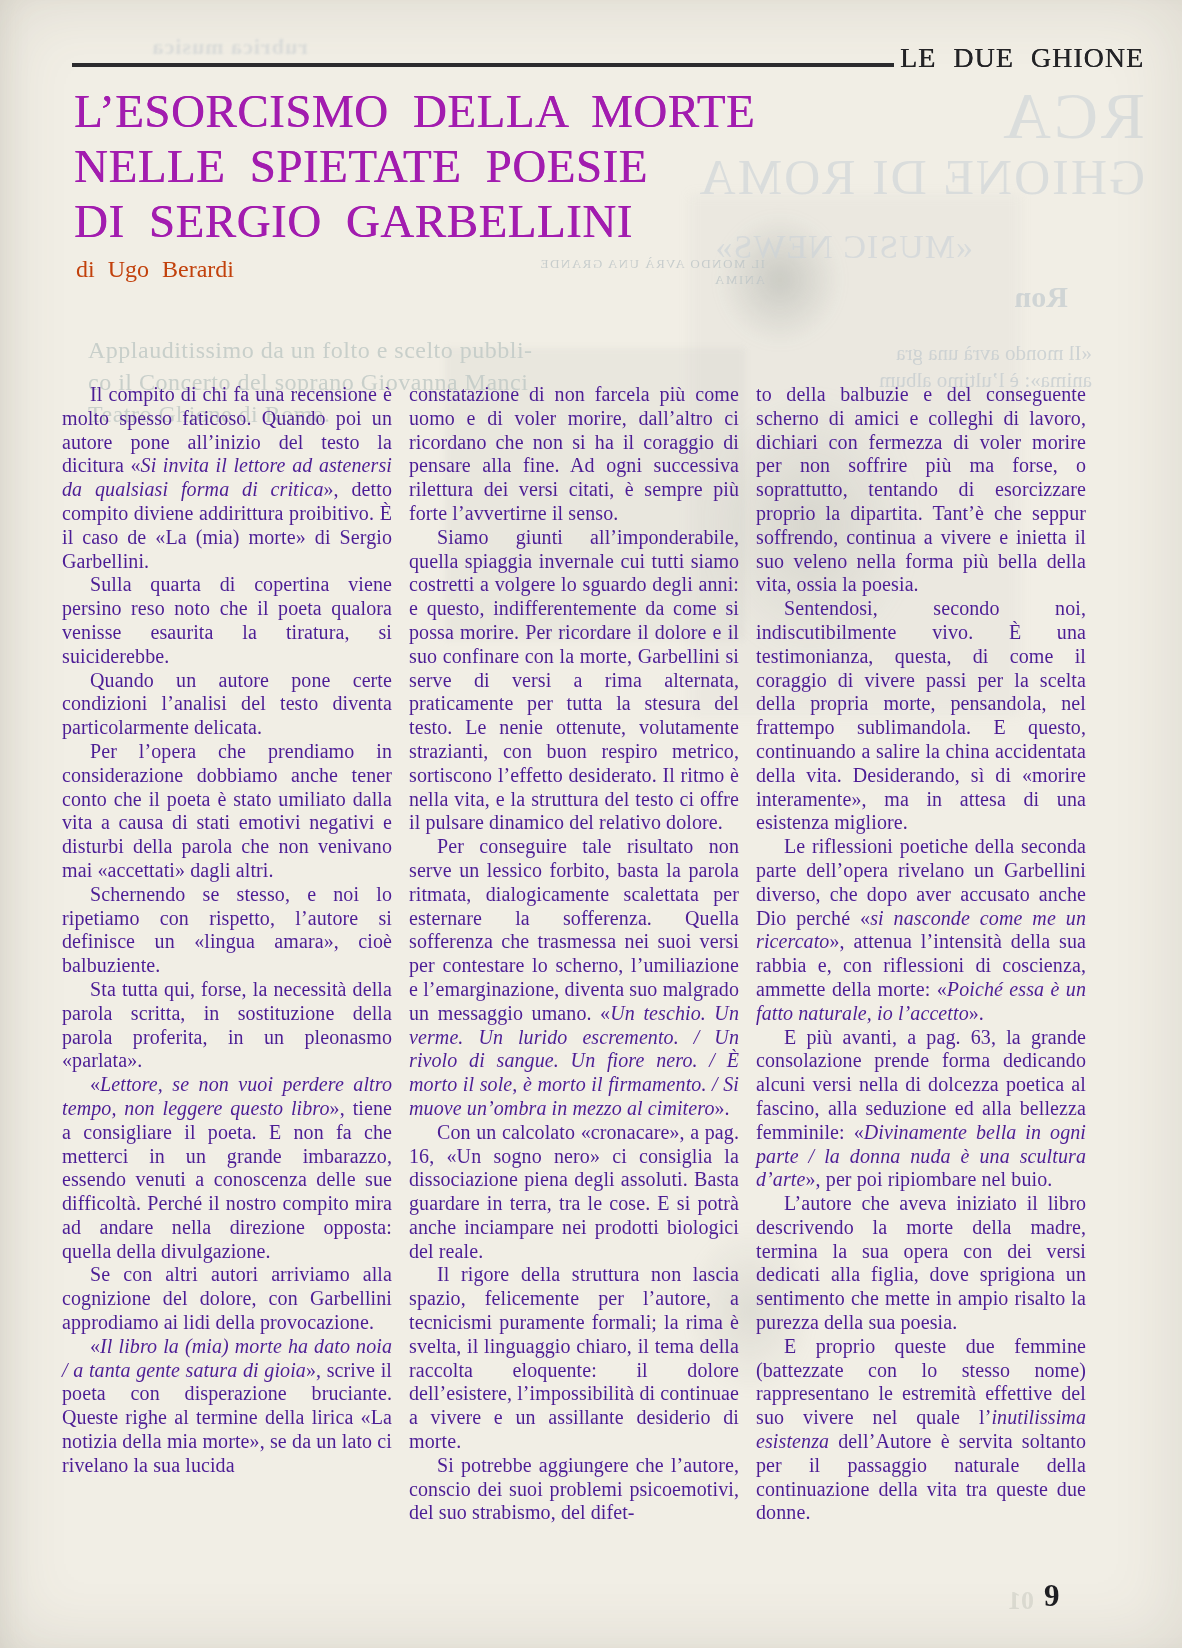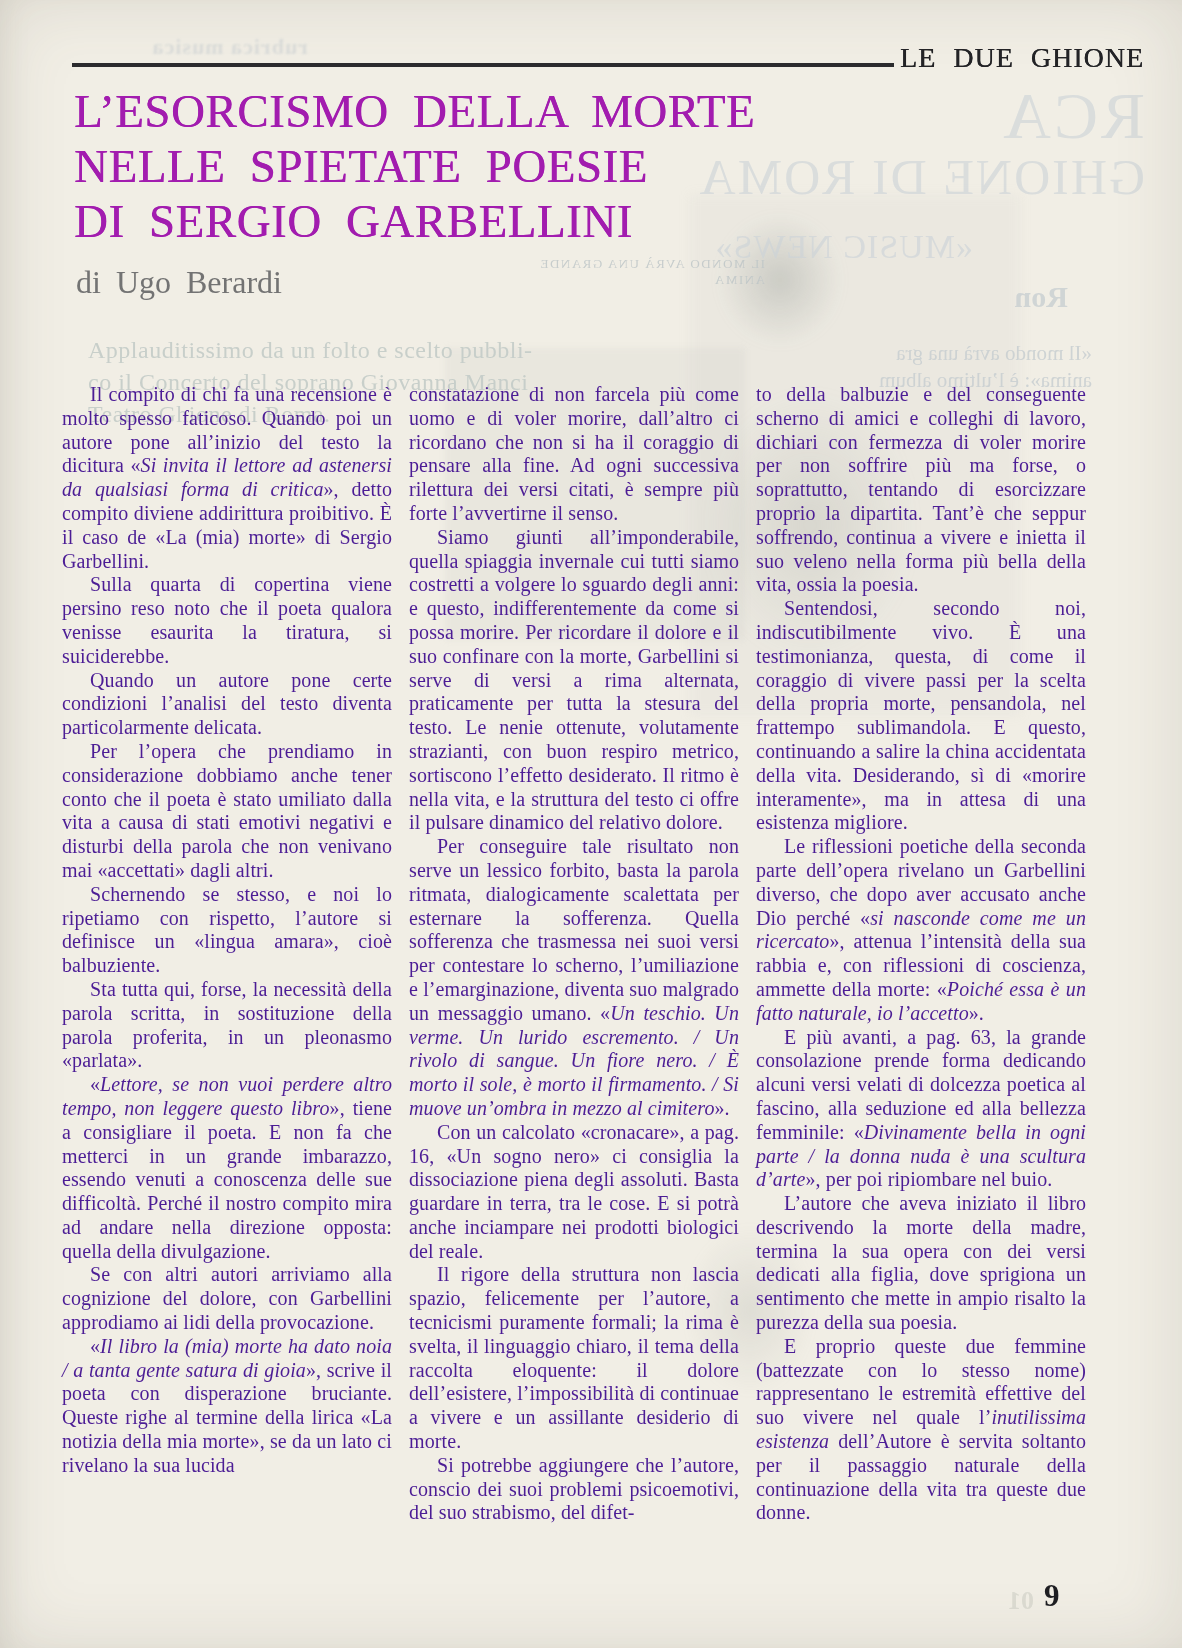--- a/index.html
+++ b/index.html
@@ -79,22 +79,22 @@
   .section-header{
     position:absolute;left:900px;top:42px;
     font-size:28px;letter-spacing:1px;word-spacing:9px;color:#232326;
   }
   .title{
     position:absolute;left:74px;top:84px;margin:0;width:760px;
     font-size:47px;line-height:55px;font-weight:normal;
     letter-spacing:.5px;word-spacing:12px;color:#a21caf;
   }
   .byline{
-    position:absolute;left:76px;top:264px;
-    font-size:32px;word-spacing:7px;color:#737373;
+    position:absolute;left:76px;top:256px;
+    font-size:24px;word-spacing:7px;color:#c2410c;
   }
   .body{
     position:absolute;left:62px;top:383px;width:1024px;
     display:flex;gap:17px;
   }
   .col{width:330px;flex:0 0 330px;}
   .col p{
     margin:0;font-size:20px;line-height:23.8px;text-align:justify;
     color:#4c1d95;letter-spacing:.1px;
   }
@@ -162,21 +162,21 @@
           <p class="indent"><span>Siamo giunti all’imponderabile, quella spiaggia invernale cui tutti siamo costretti a volgere lo sguardo degli anni: e questo, indifferentemente da come si possa morire. Per ricordare il dolore e il suo confinare con la morte, Garbellini si serve di versi a rima alternata, praticamente per tutta la stesura del testo. Le nenie ottenute, volutamente strazianti, con buon respiro metrico, sortiscono l’effetto desiderato. Il ritmo è nella vita, e la struttura del testo ci offre il pulsare dinamico del relativo dolore.</span></p>
           <p class="indent"><span>Per conseguire tale risultato non serve un lessico forbito, basta la parola ritmata, dialogicamente scalettata per esternare la sofferenza. Quella sofferenza che trasmessa nei suoi versi per contestare lo scherno, l’umiliazione e l’emarginazione, diventa suo malgrado un messaggio umano. «</span><i>Un teschio. Un verme. Un lurido escremento. / Un rivolo di sangue. Un fiore nero. / È morto il sole, è morto il firmamento. / Si muove un’ombra in mezzo al cimitero</i><span>».</span></p>
           <p class="indent"><span>Con un calcolato «cronacare», a pag. 16, «Un sogno nero» ci consiglia la dissociazione piena degli assoluti. Basta guardare in terra, tra le cose. E si potrà anche inciampare nei prodotti biologici del reale.</span></p>
           <p class="indent"><span>Il rigore della struttura non lascia spazio, felicemente per l’autore, a tecnicismi puramente formali; la rima è svelta, il linguaggio chiaro, il tema della raccolta eloquente: il dolore dell’esistere, l’impossibilità di continuae a vivere e un assillante desiderio di morte.</span></p>
           <p class="indent"><span>Si potrebbe aggiungere che l’autore, conscio dei suoi problemi psicoemotivi, del suo strabismo, del difet-</span></p>
         </div>
       <div class="col">
           <p class=""><span>to della balbuzie e del conseguente scherno di amici e colleghi di lavoro, dichiari con fermezza di voler morire per non soffrire più ma forse, o soprattutto, tentando di esorcizzare proprio la dipartita. Tant’è che seppur soffrendo, continua a vivere e inietta il suo veleno nella forma più bella della vita, ossia la poesia.</span></p>
           <p class="indent"><span>Sentendosi, secondo noi, indiscutibilmente vivo. È una testimonianza, questa, di come il coraggio di vivere passi per la scelta della propria morte, pensandola, nel frattempo sublimandola. E questo, continuando a salire la china accidentata della vita. Desiderando, sì di «morire interamente», ma in attesa di una esistenza migliore.</span></p>
           <p class="indent"><span>Le riflessioni poetiche della seconda parte dell’opera rivelano un Garbellini diverso, che dopo aver accusato anche Dio perché «</span><i>si nasconde come me un ricercato</i><span>», attenua l’intensità della sua rabbia e, con riflessioni di coscienza, ammette della morte: «</span><i>Poiché essa è un fatto naturale, io l’accetto</i><span>».</span></p>
-          <p class="indent"><span>E più avanti, a pag. 63, la grande consolazione prende forma dedicando alcuni versi velati di dolcezza poetica al fascino, alla seduzione ed alla bellezza femminile: «</span><i>Divinamente bella in ogni parte / la donna nuda è una scultura d’arte</i><span>», per poi ripiombare nel buio.</span></p>
+          <p class="indent"><span>E più avanti, a pag. 63, la grande consolazione prende forma dedicando alcuni versi nella di dolcezza poetica al fascino, alla seduzione ed alla bellezza femminile: «</span><i>Divinamente bella in ogni parte / la donna nuda è una scultura d’arte</i><span>», per poi ripiombare nel buio.</span></p>
           <p class="indent"><span>L’autore che aveva iniziato il libro descrivendo la morte della madre, termina la sua opera con dei versi dedicati alla figlia, dove sprigiona un sentimento che mette in ampio risalto la purezza della sua poesia.</span></p>
           <p class="indent"><span>E proprio queste due femmine (battezzate con lo stesso nome) rappresentano le estremità effettive del suo vivere nel quale l’</span><i>inutilissima esistenza</i><span> dell’Autore è servita soltanto per il passaggio naturale della continuazione della vita tra queste due donne.</span></p>
         </div>
     </div>
 
     <div class="pagenum">9</div>
   </div>
 </div>
 
 </body></html>

